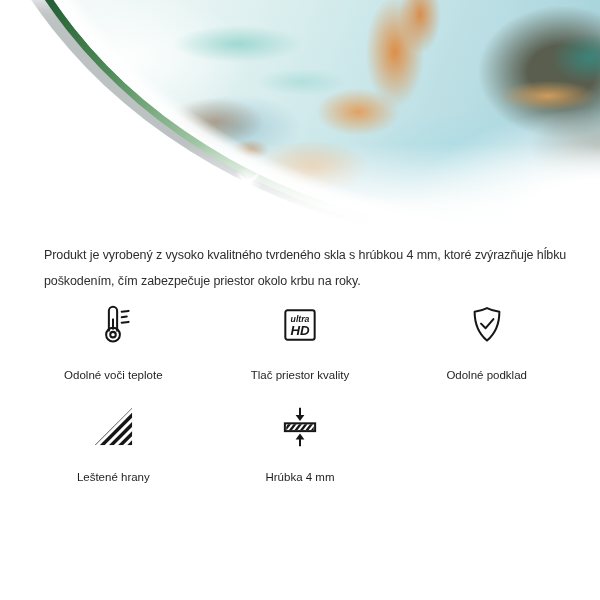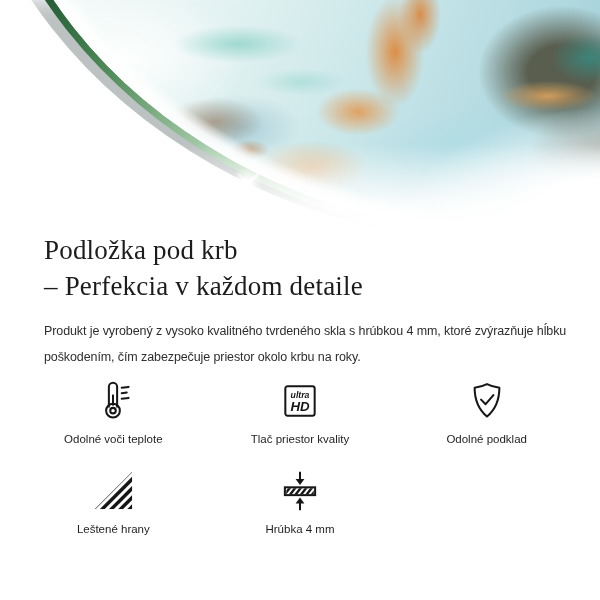--- a/index.html
+++ b/index.html
@@ -92,21 +92,21 @@
   .description .desc-line { display:block; white-space:nowrap; }
 
   
   .features {
     margin:8px 20px 0 20px;
     display:grid; grid-template-columns:1fr 1fr 1fr; row-gap:22px;
     text-align:center;
   }
   .feature { display:flex; flex-direction:column; align-items:center; }
   .ficon { height:46px; display:flex; align-items:center; justify-content:center;font-style:italic; }
-  .flabel { margin-top:8px; font-size:11.5px; color:#1f1f1f; line-height:14px; }
+  .flabel { margin-top:20px; font-size:11.5px; color:#1f1f1f; line-height:14px; }
   svg .st { stroke:#161616; fill:none; stroke-width:2.2; }
   svg text { font-family:"Liberation Sans", sans-serif; fill:#161616; }
 </style>
 </head>
 <body>
 
 <div class="page">
 
   <section class="hero">
     <div class="glass-shadow"></div>
@@ -114,24 +114,20 @@
     <div class="glass-art"></div>
     <div class="glass-reflection"></div>
     <div class="hero-fade"></div>
     <div class="hero-fade-right"></div>
     <div class="sparkle">
       <div class="ray-long"></div>
       <div class="ray-short"></div>
     </div>
   </section>
 
-  <h1 class="title">
-    <span>Podložka pod krb</span><br>
-    <span>– Perfekcia v každom detaile</span>
-  </h1>
 
   <p class="description">
     <span class="desc-line">Produkt je vyrobený z vysoko kvalitného tvrdeného skla s hrúbkou 4 mm, ktoré zvýrazňuje hĺbku</span>
     <span class="desc-line">poškodením, čím zabezpečuje priestor okolo krbu na roky.</span>
   </p>
 
   <div class="features">
 
     <div class="feature">
       <div class="ficon">

